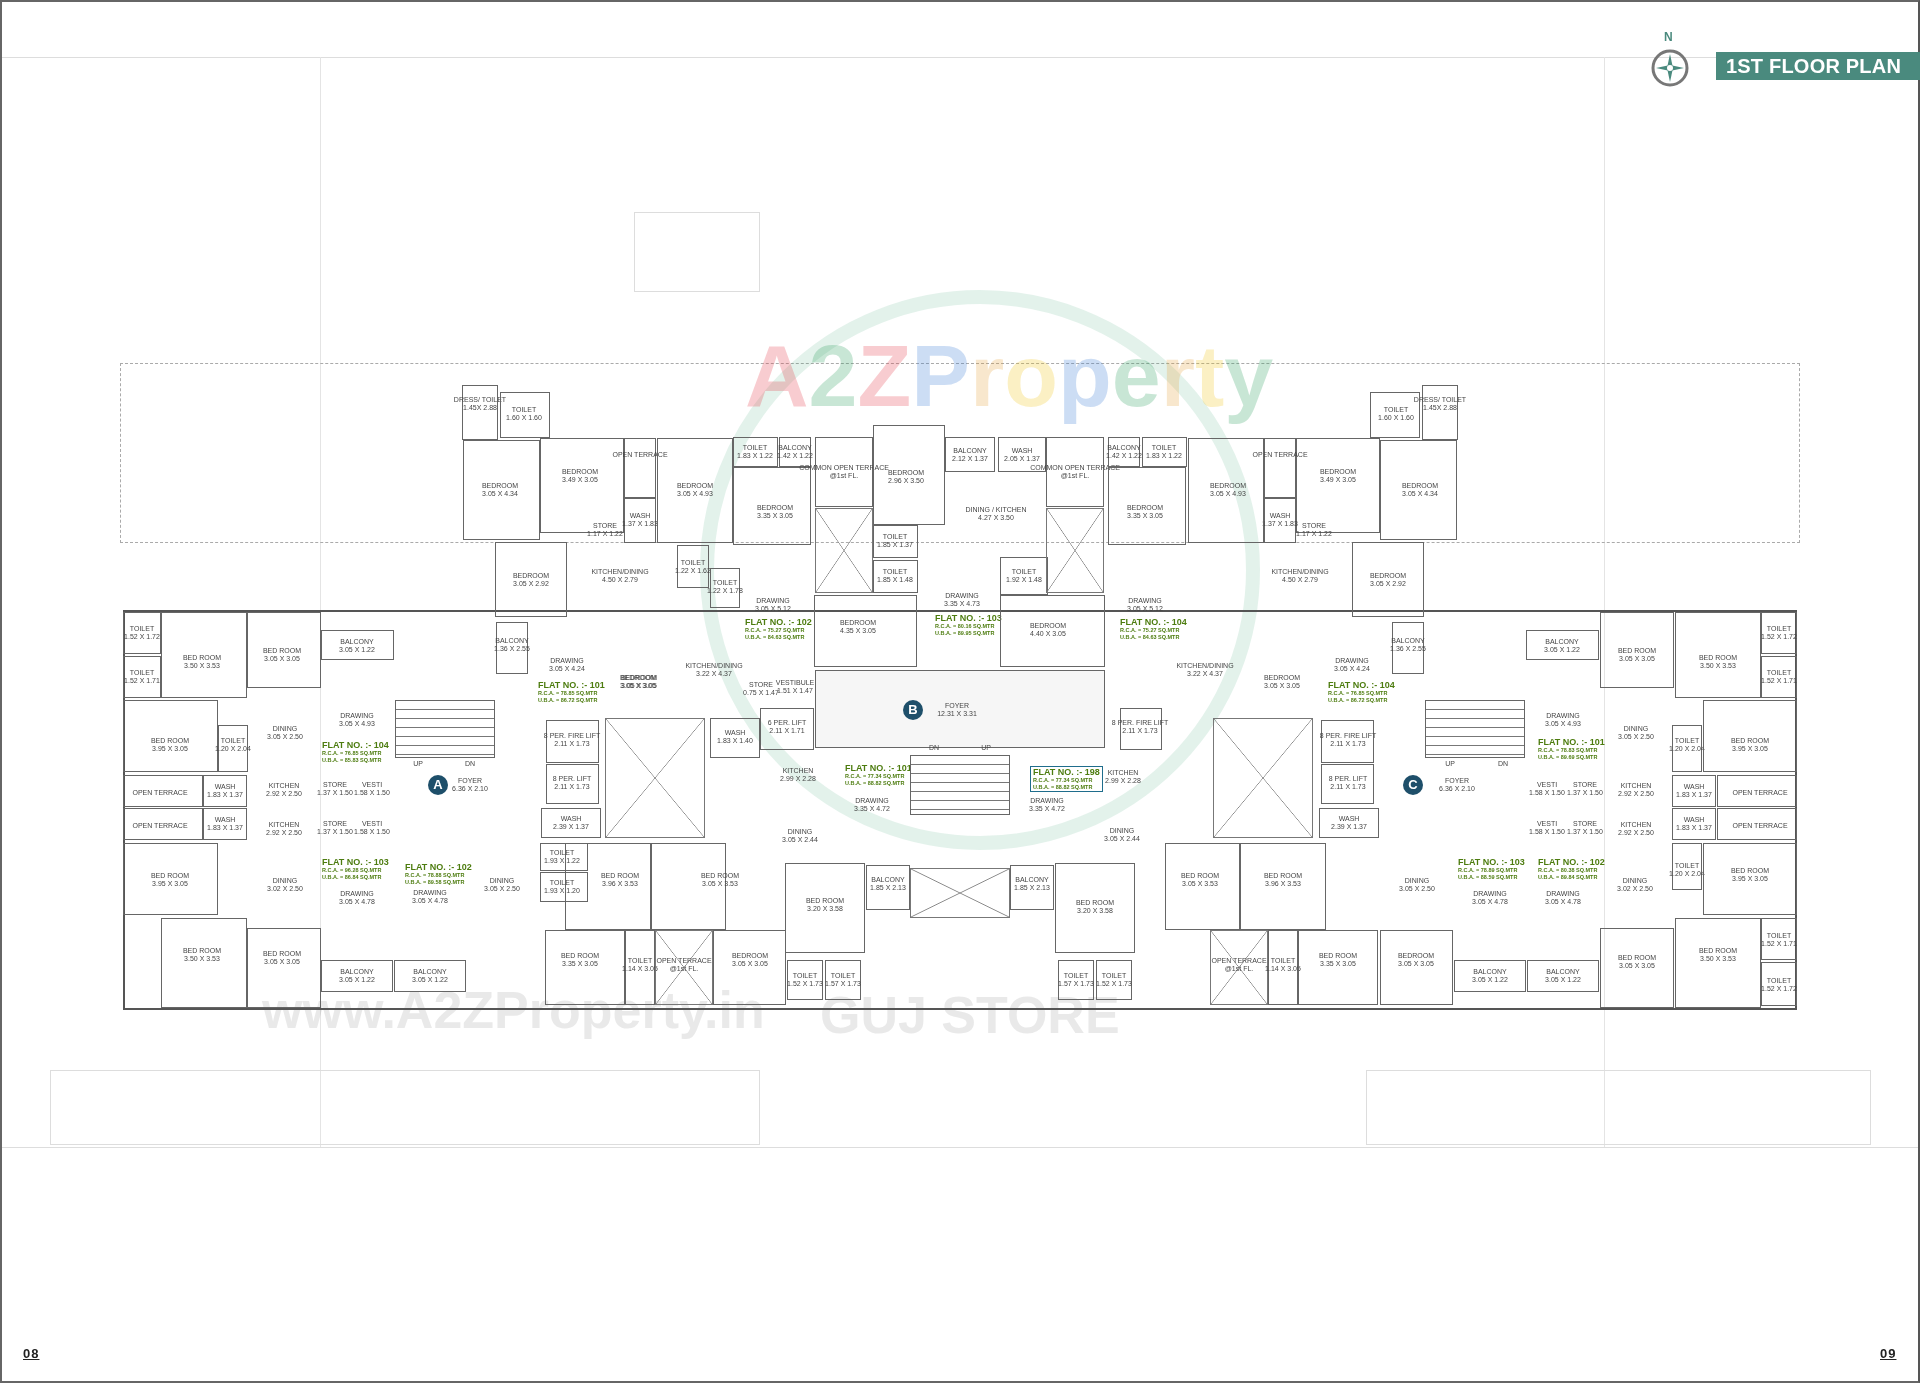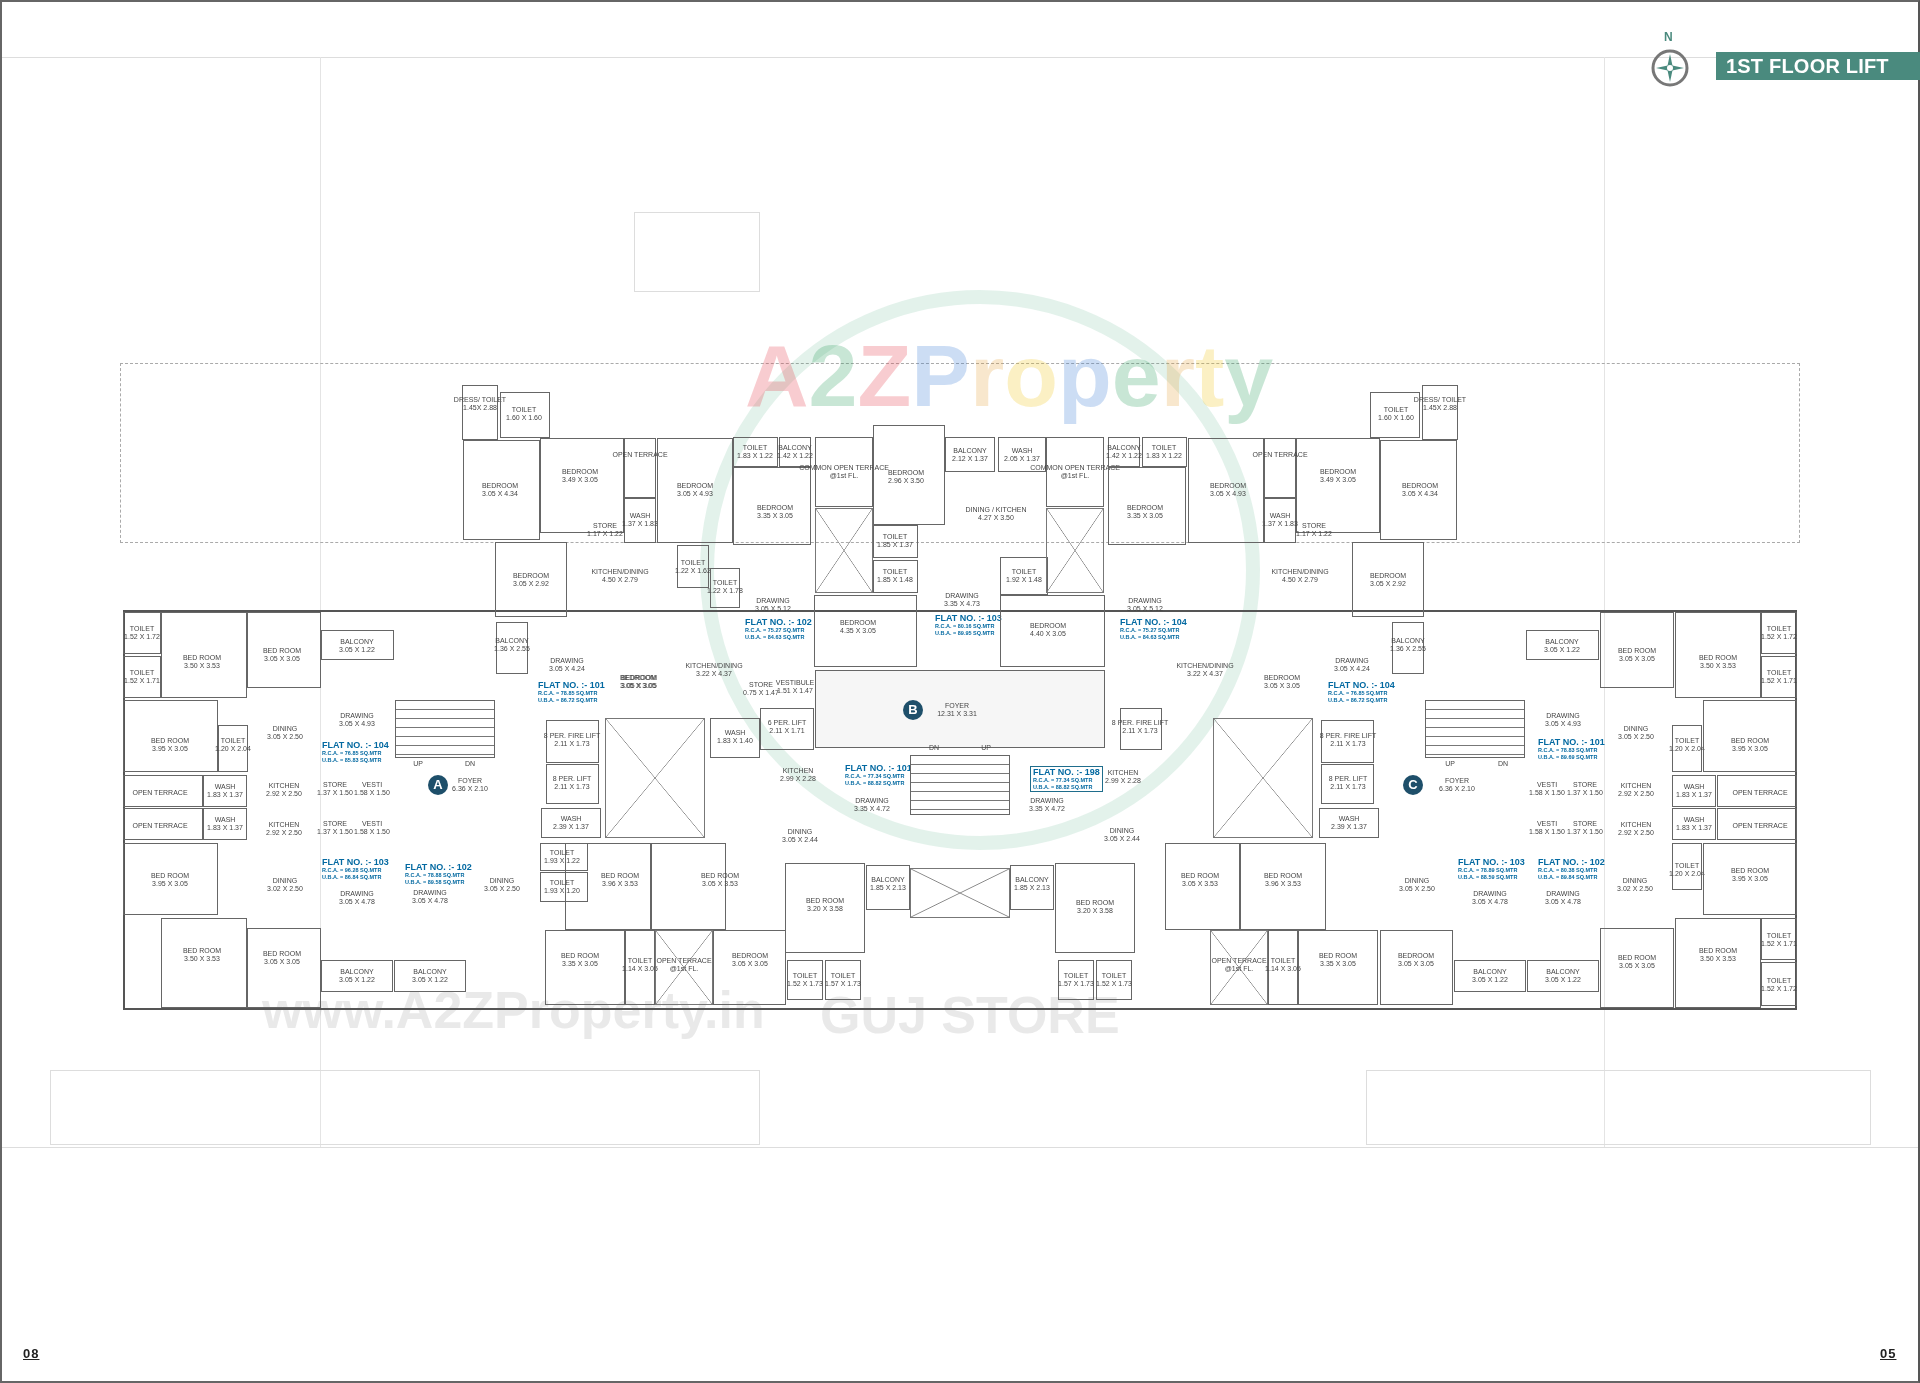--- a/index.html
+++ b/index.html
@@ -7,21 +7,21 @@
   .page{position:absolute;left:0;top:0;width:1916px;height:1379px;border:2px solid #666;border-right-color:#555;background:#fff;}
   .hline{position:absolute;height:1px;background:#ddd;}
   .vline{position:absolute;width:1px;background:#e4e4e4;}
   .title-bar{position:absolute;left:1716px;top:52px;width:204px;height:28px;background:#4a8a7e;color:#fff;font-weight:bold;font-size:20px;line-height:28px;padding-left:10px;box-sizing:border-box;letter-spacing:0.2px;}
   .compass{position:absolute;left:1650px;top:48px;width:40px;height:40px;}
   .north{position:absolute;left:1664px;top:30px;font-size:12px;font-weight:bold;color:#4a8a7e;}
   .pageno{position:absolute;font-size:13px;font-weight:bold;color:#222;letter-spacing:1px;text-decoration:underline;}
   .plan{position:absolute;left:0;top:0;width:1920px;height:1383px;}
   .room{position:absolute;border:1.2px solid #666;box-sizing:border-box;background:transparent;}
   .rlabel{position:absolute;font-size:7px;line-height:8px;text-align:center;color:#444;white-space:nowrap;transform:translate(-50%,-50%);}
-  .flat{position:absolute;text-align:left;color:#0369a1;white-space:nowrap;}
+  .flat{position:absolute;text-align:left;color:#4d7c0f;white-space:nowrap;}
   .flat .fn{font-size:9px;font-weight:bold;}
   .flat .ar{font-size:5.5px;line-height:7px;font-weight:bold;}
   .circ{position:absolute;width:20px;height:20px;border-radius:50%;background:#1e4f6a;color:#fff;font-size:13px;font-weight:bold;text-align:center;line-height:20px;}
   .stair{position:absolute;border:1px solid #666;box-sizing:border-box;
     background:repeating-linear-gradient(180deg,#fff 0,#fff 8px,#777 8px,#777 9px);}
   .xbox{position:absolute;border:1px solid #777;box-sizing:border-box;}
   .wm{position:absolute;font-weight:bold;opacity:.25;white-space:nowrap;}
   .wm-ring{position:absolute;left:700px;top:290px;width:560px;height:560px;border-radius:50%;border:14px solid rgba(64,170,120,0.15);box-sizing:border-box;}
   .dash{position:absolute;border:1px dashed #999;box-sizing:border-box;}
 </style>
@@ -46,21 +46,21 @@
 <div class="wm" style="left:262px;top:980px;font-size:52px;color:#888;opacity:.18;">www.A2ZProperty.in</div>
 <div class="wm" style="left:820px;top:985px;font-size:52px;color:#888;opacity:.18;">GUJ STORE</div>
 
 <div class="north">N</div>
 <svg class="compass" viewBox="0 0 40 40">
   <circle cx="20" cy="20" r="17" fill="none" stroke="#777" stroke-width="3"></circle>
   <polygon points="20,6 23,20 20,34 17,20" fill="#4a8a7e"></polygon>
   <polygon points="6,20 20,17 34,20 20,23" fill="#4a8a7e"></polygon>
   <circle cx="20" cy="20" r="3" fill="#fff"></circle>
 </svg>
-<div class="title-bar">1ST FLOOR LIFT</div>
+<div class="title-bar">1ST FLOOR PLAN</div>
 
 <div class="plan">
 
   <div class="room" style="left:123px;top:610px;width:1674px;height:400px;border:2px solid #555;"></div>
 
   <div class="room" style="left:123px;top:612px;width:38px;height:42px;"></div>
   <div class="rlabel" style="left:142px;top:633px;"><span>TOILET</span><br><span>1.52 X 1.72</span></div>
   <div class="room" style="left:123px;top:656px;width:38px;height:42px;"></div>
   <div class="rlabel" style="left:142px;top:677px;"><span>TOILET</span><br><span>1.52 X 1.71</span></div>
   <div class="room" style="left:161px;top:612px;width:86px;height:86px;"></div>
@@ -405,13 +405,13 @@
   <div class="rlabel" style="left:1239px;top:965px;"><span>OPEN TERRACE</span><br><span>@1st FL.</span></div>
   <div class="room" style="left:1268px;top:930px;width:30px;height:75px;"></div>
   <div class="rlabel" style="left:1283px;top:965px;"><span>TOILET</span><br><span>1.14 X 3.05</span></div>
   <div class="room" style="left:1298px;top:930px;width:80px;height:75px;"></div>
   <div class="rlabel" style="left:1338px;top:960px;"><span>BED ROOM</span><br><span>3.35 X 3.05</span></div>
   <div class="room" style="left:1380px;top:930px;width:73px;height:75px;"></div>
   <div class="rlabel" style="left:1416px;top:960px;"><span>BEDROOM</span><br><span>3.05 X 3.05</span></div>
 </div>
 
 <div class="pageno" style="left:23px;top:1346px;">08</div>
-<div class="pageno" style="left:1880px;top:1346px;">05</div>
+<div class="pageno" style="left:1880px;top:1346px;">09</div>
 
 </body></html>

